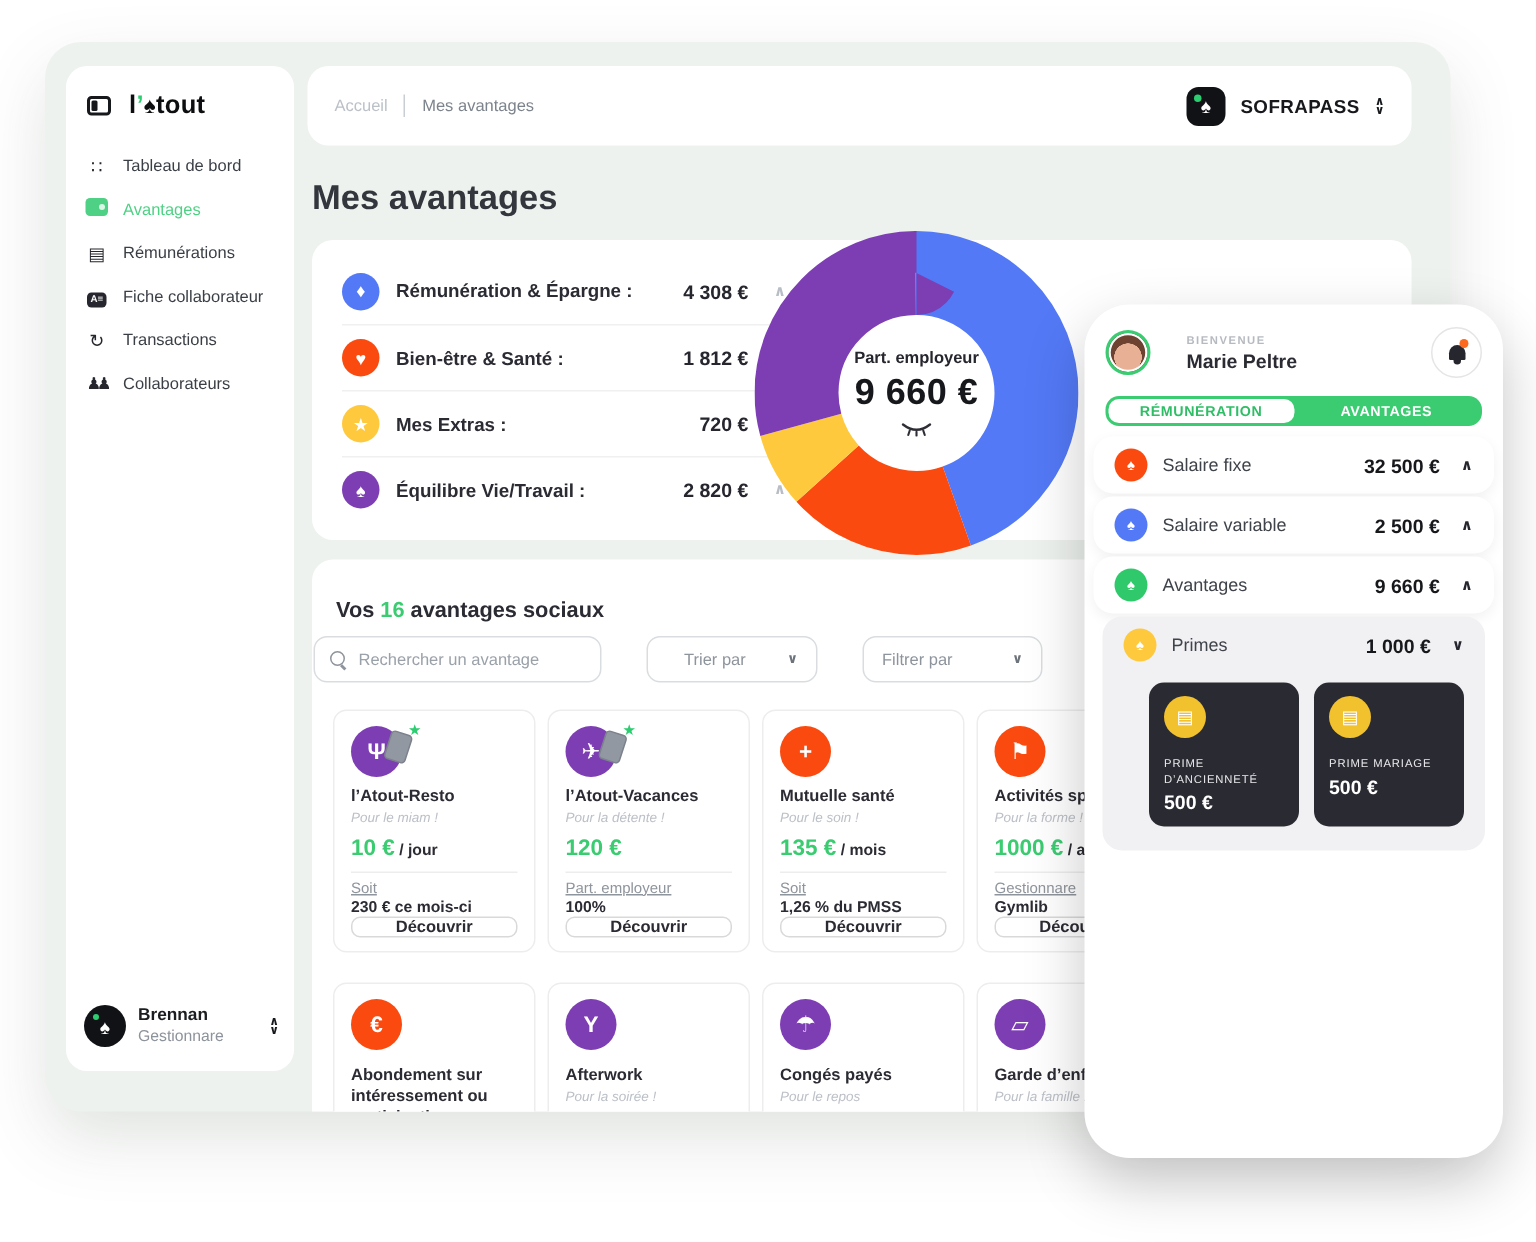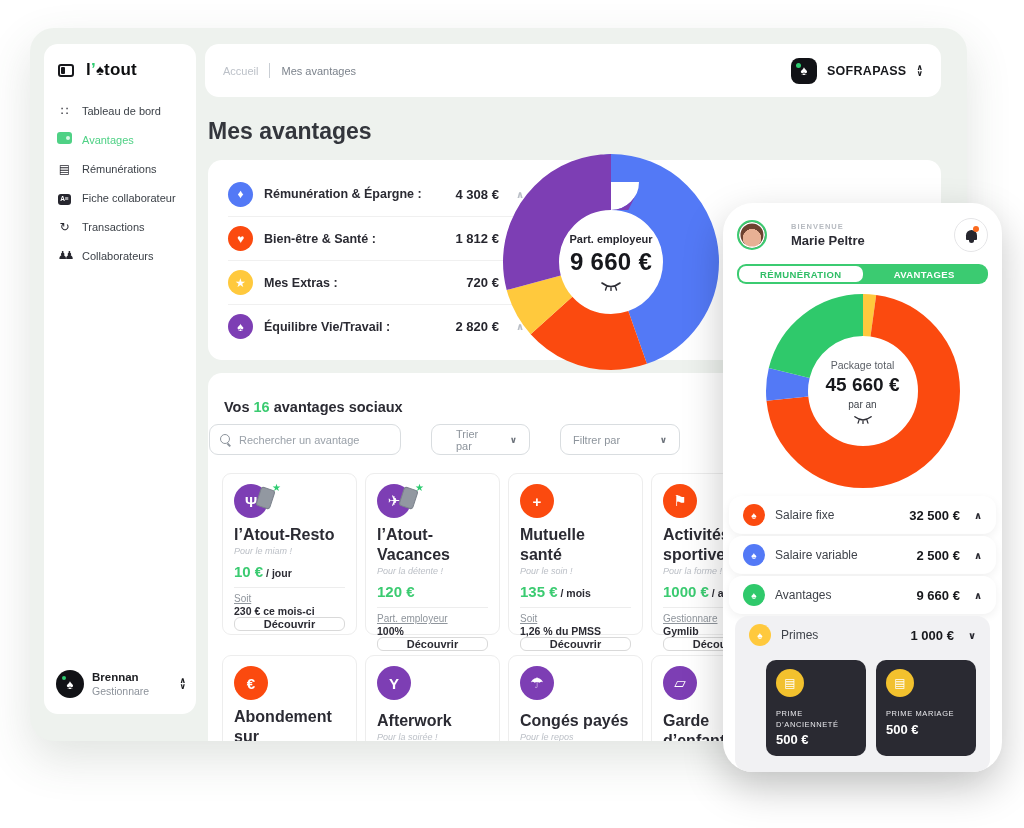--- a/index.html
+++ b/index.html
@@ -83,33 +83,33 @@
   .magnifier::before { content:""; position:absolute; left:0; top:0; width:8px; height:8px;
     border:1.5px solid #8d949c; border-radius:50%; }
   .magnifier::after { content:""; position:absolute; right:1px; bottom:0; width:4px; height:1.5px;
     background:#8d949c; transform:rotate(45deg); }
   .search-box input { border:none; outline:none; width:100%; font-size:11px; color:#3a3f46;
     font-family:inherit; background:transparent; }
   .search-box input::placeholder { color:#9aa1a9; }
   .select { height:31px; border:1.3px solid #d9dde0; border-radius:9px; display:flex; align-items:center;
     padding:0 12px; font-size:11px; color:#8d949c; background:#fff; cursor:pointer; }
   .select .sel-chev { margin-left:auto; font-size:9px; font-weight:700; color:#6d737b; padding-left:18px; }
-  .sel-sort { width:99px;padding-left:24px; } .sel-filter { width:120px; }
+  .sel-sort { width:114px;padding-left:24px; } .sel-filter { width:120px; }
 
   .cards-grid { position:absolute; left:14px; top:100px; display:grid;
     grid-template-columns:repeat(4,135px); gap:20px 8px; }
   .b-card { width:135px; height:162px; background:#fff; border:1px solid #ededed; border-radius:9px;
     padding:10px 11px; position:relative; display:flex; flex-direction:column; }
   .b-ic-wrap { position:relative; height:38px; margin-bottom:7px; }
   .b-ic { width:34px; height:34px; border-radius:50%; color:#fff; display:flex; align-items:center;
     justify-content:center; font-size:15px; font-weight:700; }
   .chip-card { position:absolute; left:24px; top:4px; width:15px; height:20px; background:#9298a1;
     border:1.5px solid #7c828c; border-radius:3px; transform:rotate(18deg); }
   .chip-star { position:absolute; left:38px; top:-2px; font-size:10px; color:#2ecc71; }
-  .b-name { font-size:16px; font-weight:800; color:#2b2b33; line-height:1.25; }
+  .b-name { font-size:11px; font-weight:800; color:#2b2b33; line-height:1.25; }
   .b-tag { font-size:9px; font-style:italic; color:#bcc0c7; margin-top:1px; }
   .b-price { margin-top:7px; font-size:15px; font-weight:800; color:#3bcb71; }
   .b-price .suffix { font-size:10.5px; color:#2b2b33; font-weight:700; }
   .b-div { border:none; border-top:1px solid #ededed; margin:7px 0 5px; }
   .b-meta-label { font-size:10px; color:#8f959c;text-decoration:underline; }
   .b-meta-val { font-size:10.5px; font-weight:800; color:#2b2b33; margin-top:1px; }
   .b-btn { margin-top:auto; width:100%; height:25px; background:#fff; border:1px solid #d9d9d9;
     border-radius:6px; font-size:11px; font-weight:800; color:#2b2b33; font-family:inherit; cursor:pointer; }
 
   
@@ -388,37 +388,20 @@
         <span class="bell-shape"></span>
         <span class="bell-dot"></span>
       </span>
     </div>
 
     <div class="seg">
       <span class="seg-tab active">RÉMUNÉRATION</span>
       <span class="seg-tab">AVANTAGES</span>
     </div>
 
-    <div class="donut2-wrap">
-      <svg id="donut2" width="196" height="196" viewBox="0 0 196 196">
-          <circle cx="98" cy="98" r="76" fill="none" stroke="#FFC93D" stroke-width="42" pathLength="100" stroke-dasharray="2.190100744634253 97.80989925536575" stroke-dashoffset="0" transform="rotate(-90 98 98)"></circle>
-          <circle cx="98" cy="98" r="76" fill="none" stroke="#FB4A0F" stroke-width="42" pathLength="100" stroke-dasharray="71.17827420061322 28.821725799386783" stroke-dashoffset="-2.190100744634253" transform="rotate(-90 98 98)"></circle>
-          <circle cx="98" cy="98" r="76" fill="none" stroke="#5379F6" stroke-width="42" pathLength="100" stroke-dasharray="5.475251861585633 94.52474813841437" stroke-dashoffset="-73.36837494524747" transform="rotate(-90 98 98)"></circle>
-          <circle cx="98" cy="98" r="76" fill="none" stroke="#2FC96B" stroke-width="42" pathLength="100" stroke-dasharray="21.156373193166885 78.84362680683311" stroke-dashoffset="-78.8436268068331" transform="rotate(-90 98 98)"></circle>
-        </svg>
-      <div class="donut-center">
-        <span class="dc2-label">Package total</span>
-        <span class="dc2-value">45 660 €</span>
-        <span class="dc2-sub">par an</span>
-        <svg class="eye-btn" width="20" height="9" viewBox="0 0 22 10">
-          <path d="M2 2 Q 11 9 20 2" fill="none" stroke="#2e2e36" stroke-width="1.6" stroke-linecap="round"></path>
-          <path d="M6.5 6 L5.5 9 M11 6.8 L11 9.6 M15.5 6 L16.5 9" fill="none" stroke="#2e2e36" stroke-width="1.4" stroke-linecap="round"></path>
-        </svg>
-      </div>
-    </div>
 
     <div class="p-rows">
       <div class="p-row">
         <span class="p-row-ic c-orange">♠</span>
         <span class="p-row-label">Salaire fixe</span>
         <span class="p-row-val">32 500 €</span>
         <span class="p-row-chev">∧</span>
       </div>
       <div class="p-row">
         <span class="p-row-ic c-blue">♠</span>

